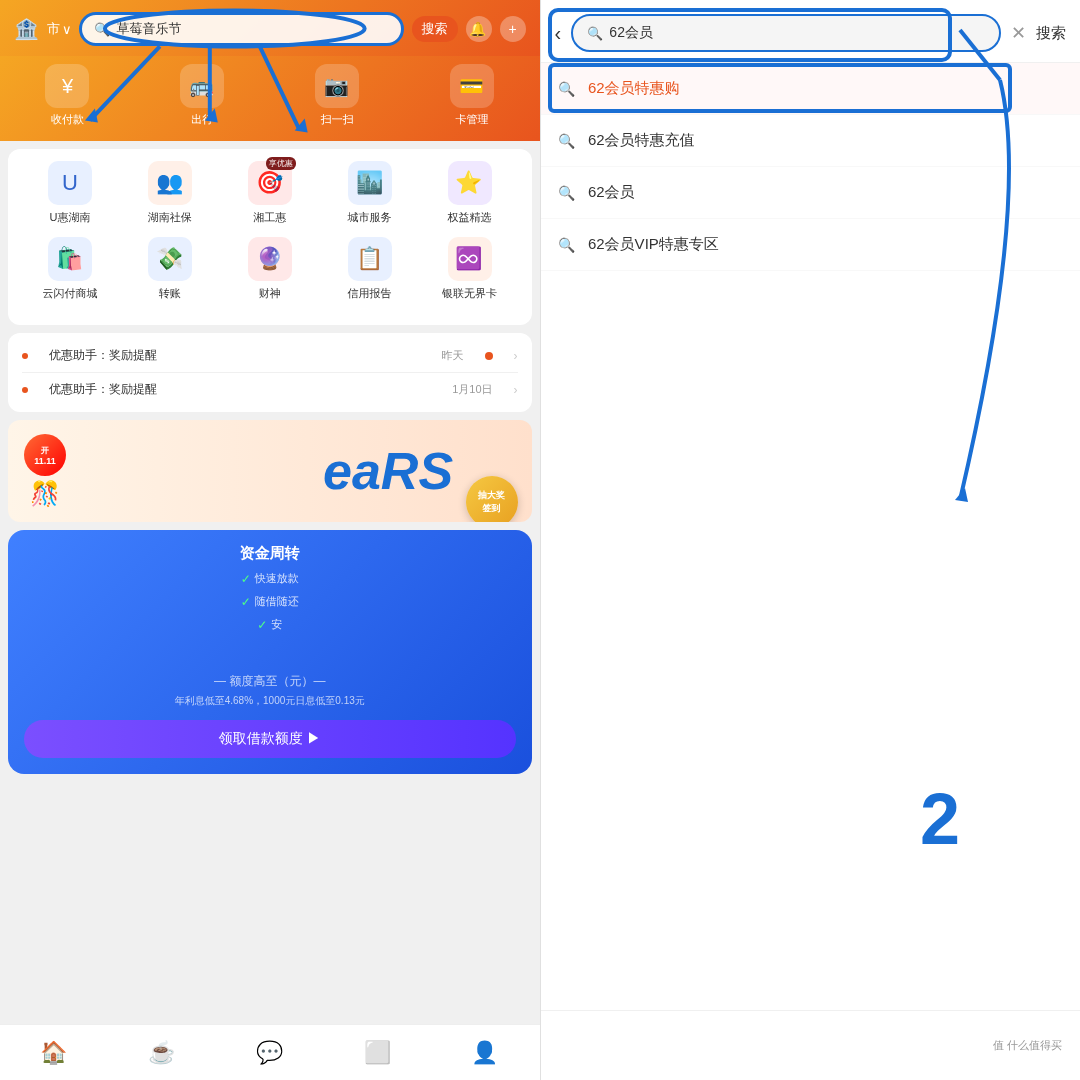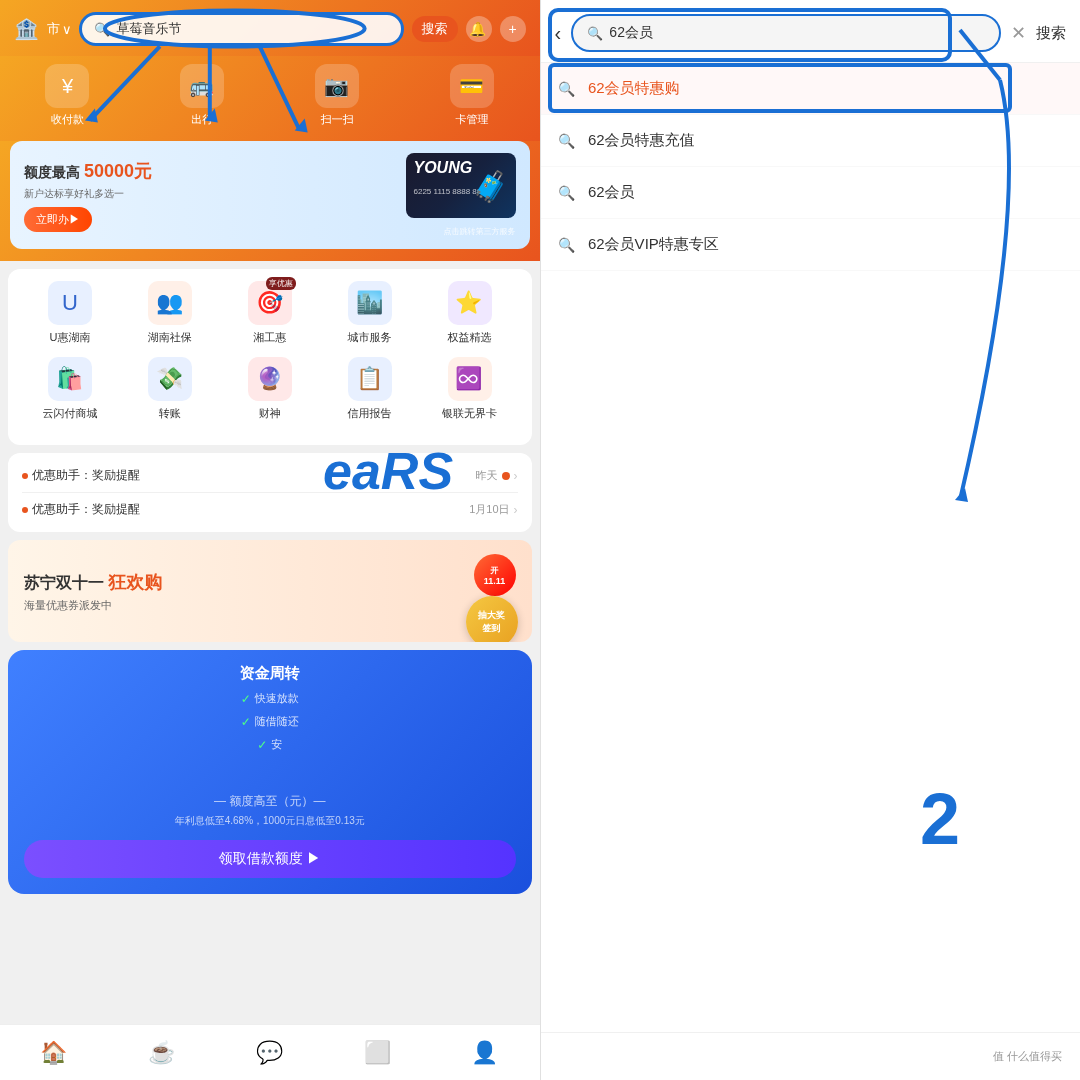--- a/index.html
+++ b/index.html
@@ -243,21 +243,21 @@
     
     .notice-section {
       background: #fff;
       margin: 8px 8px 0;
       border-radius: 12px;
       padding: 10px 14px;
     }
     .notice-item {
       display: flex;
       align-items: center;
-      gap: 4px;
+      gap: 21px;
       padding: 4px 0;
       font-size: 12px;
       color: #333;
     }
     .notice-dot {
       width: 6px;
       height: 6px;
       background: #e8541e;
       border-radius: 50%;
     }
@@ -471,21 +471,21 @@
       position: absolute;
       top: 0;
       left: 0;
       width: 100%;
       height: 100%;
       pointer-events: none;
     }
 
     
     .right-bottom {
-      padding: 16px 18px;
+      padding: 27px 18px;
       color: #999;
       font-size: 11px;
       text-align: right;
       border-top: 1px solid #f0f0f0;
     }
 
     
     .panel-divider {
       width: 1px;
       background: #e0e0e0;
@@ -550,40 +550,20 @@
     <div class="quick-action-item">
       <div class="quick-action-icon">📷</div>
       <span class="quick-action-label">扫一扫</span>
     </div>
     <div class="quick-action-item">
       <div class="quick-action-icon">💳</div>
       <span class="quick-action-label">卡管理</span>
     </div>
   </div>
 
-  <div class="banner-area">
-    <div class="banner-card">
-      <div class="banner-left">
-        <h3>
-          <span>额度最高</span>
-          <span style="color:#e8541e;font-size:18px;font-weight:bold;">50000元</span>
-        </h3>
-        <p>新户达标享好礼多选一</p>
-        <button class="banner-btn" style="margin-top:6px;">立即办▶</button>
-      </div>
-      <div class="banner-right">
-        <div class="young-card">
-          <div class="young-text">YOUNG</div>
-          <div class="card-numbers">6225 1115 8888 8888</div>
-          <span class="suitcase-icon">🧳</span>
-        </div>
-        <p class="banner-disclaimer" style="font-size:8px;color:rgba(255,255,255,0.8);">点击跳转第三方服务</p>
-      </div>
-    </div>
-  </div>
 
   <div class="services-section">
     <div class="services-row">
       <div class="service-item">
         <div class="service-icon blue">U</div>
         <span class="service-label">U惠湖南</span>
       </div>
       <div class="service-item">
         <div class="service-icon orange">👥</div>
         <span class="service-label">湖南社保</span>
@@ -639,27 +619,20 @@
     <div class="notice-divider"></div>
     <div class="notice-item">
       <span class="notice-dot"></span>
       <span class="notice-text">优惠助手：奖励提醒</span>
       <span class="notice-date">1月10日</span>
       <span class="notice-arrow">›</span>
     </div>
   </div>
 
   <div class="promo-banner">
-    <div class="promo-left">
-      <h3>
-        <span>苏宁双十一</span>
-        <span class="highlight">狂欢购</span>
-      </h3>
-      <p>海量优惠券派发中</p>
-    </div>
     <div class="promo-right">
       <div class="kai-badge">
         <span>开</span>
         <span style="font-size:9px;">11.11</span>
       </div>
       <span class="festival-icon">🎊</span>
     </div>
     <div class="prize-btn">
       <div class="prize-circle">
         <span>抽大奖</span>

